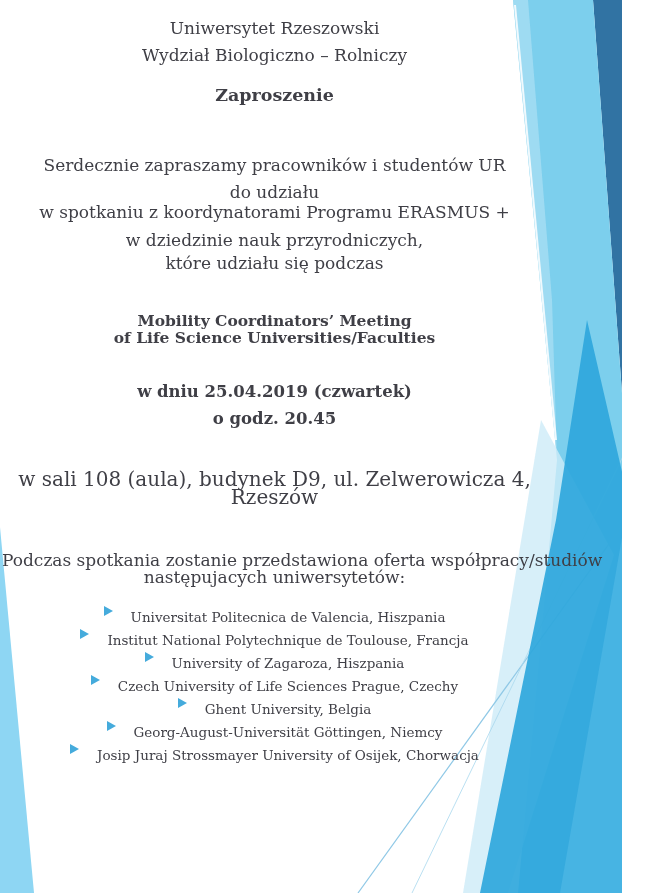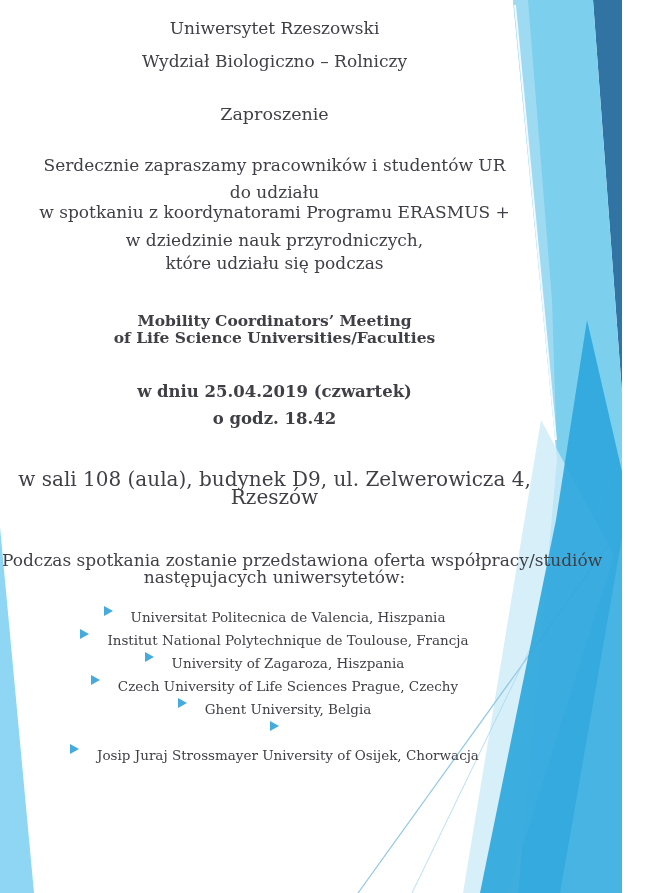--- a/index.html
+++ b/index.html
@@ -3,22 +3,22 @@
 <meta charset="utf-8">
 <style>
   html,body{margin:0;padding:0;background:#ffffff;}
   .slide{
     position:relative;width:622px;height:893px;background:#ffffff;overflow:hidden;
     font-family:"DejaVu Serif","Liberation Serif",serif;color:#3F3F46;
   }
   .bg{position:absolute;top:0;left:0;width:670px;height:893px;}
   .txt{position:absolute;left:2px;width:545px;text-align:center;white-space:nowrap;}
   .l-univ{top:15px;font-size:17px;line-height:26px;}
-  .l-fac{top:48px;font-size:17px;line-height:26px;}
-  .l-title{top:101px;font-size:17.5px;line-height:26px;font-weight:normal;}
+  .l-fac{top:42px;font-size:17px;line-height:26px;}
+  .l-title{top:82px;font-size:17.5px;line-height:26px;font-weight:bold;}
   .intro{font-size:17px;line-height:26px;}
   .i1{top:152px}.i2{top:179px}.i3{top:199px}.i4{top:227px}.i5{top:250px}
   .meet{top:312px;font-weight:bold;font-size:15.5px;line-height:17px;}
   .l-date{top:380px;font-weight:bold;font-size:16.5px;line-height:24px;}
   .l-time{top:407px;font-weight:bold;font-size:16.5px;line-height:24px;}
   .venue{top:471px;font-size:20px;line-height:17.5px;}
   .offer{top:552px;font-size:17px;line-height:17px;}
   .unis{position:absolute;top:606px;left:2px;width:545px;}
   .uni-row{height:23px;display:flex;justify-content:center;gap:18px;}
   .tri{flex:0 0 auto;width:0;height:0;border-left:9px solid #45ABDC;
@@ -56,21 +56,21 @@
   <div class="txt intro i3">w spotkaniu z koordynatorami Programu ERASMUS +</div>
   <div class="txt intro i4">w dziedzinie nauk przyrodniczych,</div>
   <div class="txt intro i5">które udziału się podczas</div>
 
   <div class="txt meet">
     <div>Mobility Coordinators’ Meeting</div>
     <div>of Life Science Universities/Faculties</div>
   </div>
 
   <div class="txt l-date">w dniu 25.04.2019 (czwartek)</div>
-  <div class="txt l-time">o godz. 18.42</div>
+  <div class="txt l-time">o godz. 20.45</div>
 
   <div class="txt venue">
     <div>w sali 108 (aula), budynek D9, ul. Zelwerowicza 4,</div>
     <div>Rzeszów</div>
   </div>
 
   <div class="txt offer">
     <div>Podczas spotkania zostanie przedstawiona oferta współpracy/studiów</div>
     <div>następujacych uniwersytetów:</div>
   </div>
@@ -91,20 +91,21 @@
     <div class="uni-row">
       <span class="tri"></span>
       <span class="uni-text">Czech University of Life Sciences Prague, Czechy</span>
     </div>
     <div class="uni-row">
       <span class="tri"></span>
       <span class="uni-text">Ghent University, Belgia</span>
     </div>
     <div class="uni-row">
       <span class="tri"></span>
+      <span class="uni-text">Georg-August-Universität Göttingen, Niemcy</span>
     </div>
     <div class="uni-row">
       <span class="tri"></span>
       <span class="uni-text">Josip Juraj Strossmayer University of Osijek, Chorwacja</span>
     </div>
   </div>
 
 </div>
 
 </body></html>

